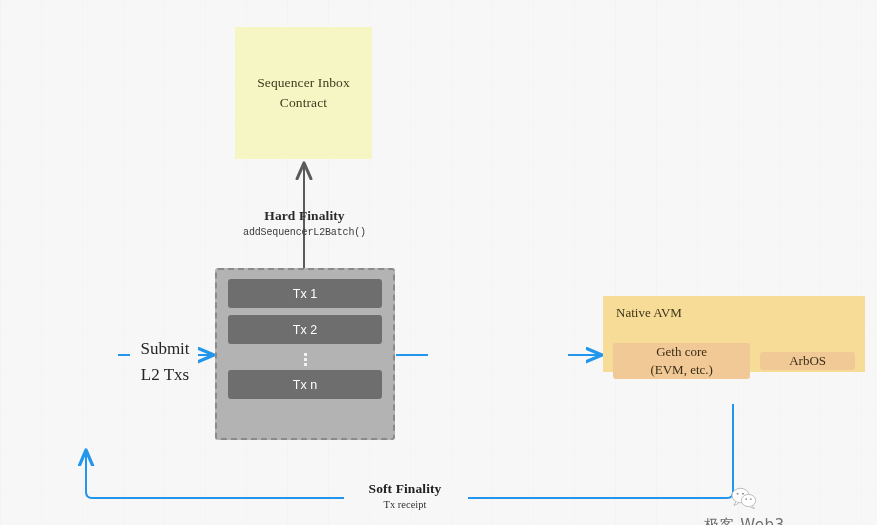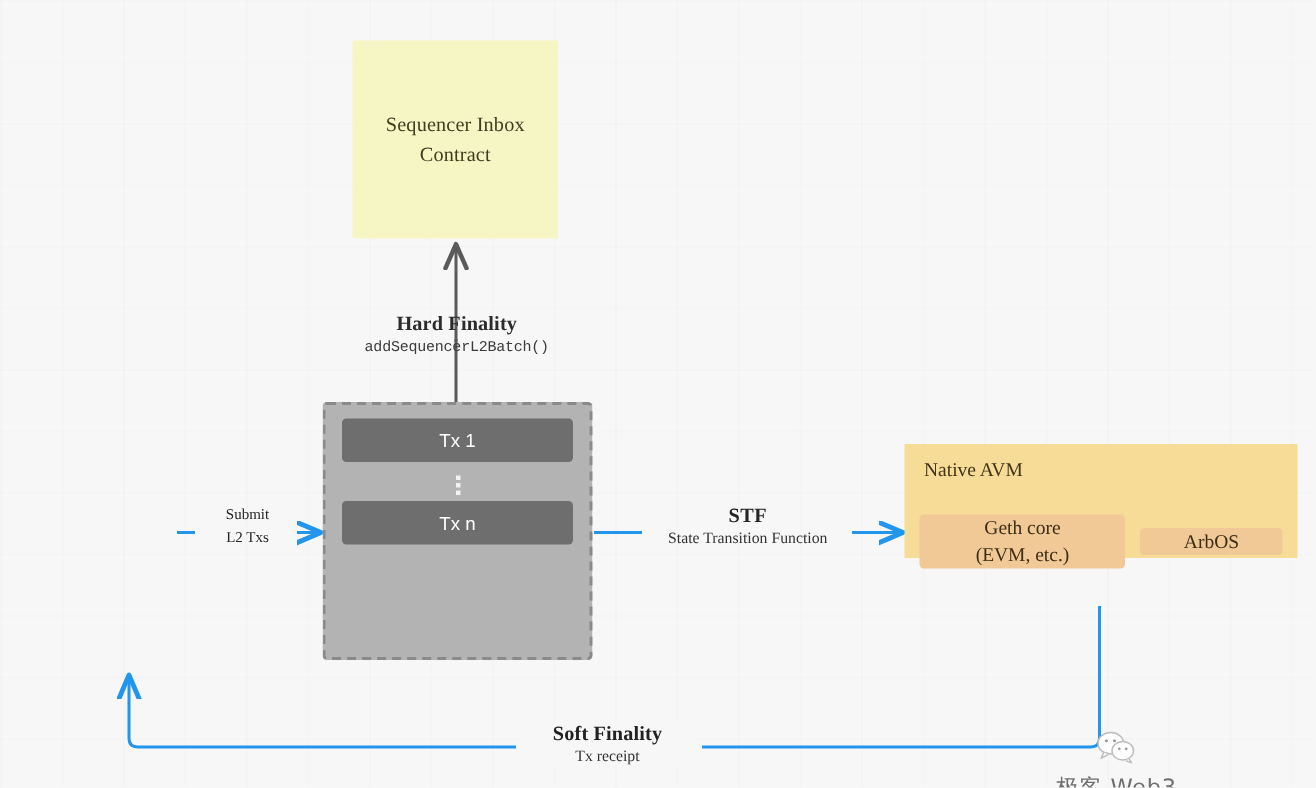--- a/index.html
+++ b/index.html
@@ -128,21 +128,21 @@
     color: #ffffff;
     font-family: "Liberation Sans", sans-serif;
     font-size: 13px;
   }
 
   
   #submit-label {
     left: 131px; top: 336px;
     width: 68px;
     text-align: center;
-    font-size: 10px;
+    font-size: 17px;
     color: #252525;
     line-height: 1.5;
   }
 
   
   #stf-label {
     left: 430px; top: 336px;
     width: 137px;
     text-align: center;
   }
@@ -266,40 +266,37 @@
 
   <div class="node" id="hard-finality">
     <div class="main">Hard Finality</div>
     <div class="sub">addSequencerL2Batch()</div>
   </div>
 
   <div class="node" id="sequencing-box">
 
     <div class="tx-row">Tx 1</div>
 
+    <div class="tx-row">Tx 2</div>
 
     <div id="tx-ellipsis">
       <i></i>
       <i></i>
       <i></i>
     </div>
 
     <div class="tx-row">Tx n</div>
   </div>
 
 
   <div class="node" id="submit-label">
     <span>Submit</span><br>
     <span>L2 Txs</span>
   </div>
 
-  <div class="node" id="stf-label">
-    <div class="main">STF</div>
-    <div class="sub">State Transition Function</div>
-  </div>
 
   <div class="node" id="avm-box">
     <div id="avm-title">Native AVM</div>
     <div id="avm-inner">
       <div class="avm-sub" id="avm-geth">
         <div>
           <span>Geth core</span><br>
           <span>(EVM, etc.)</span>
         </div>
       </div>

